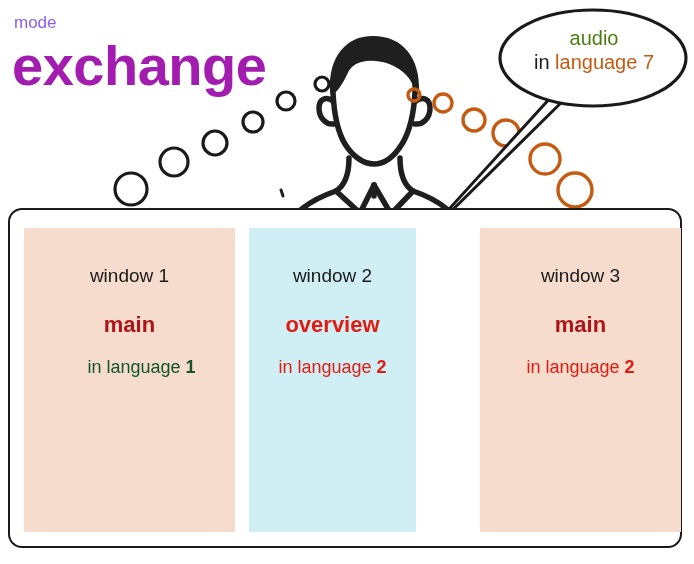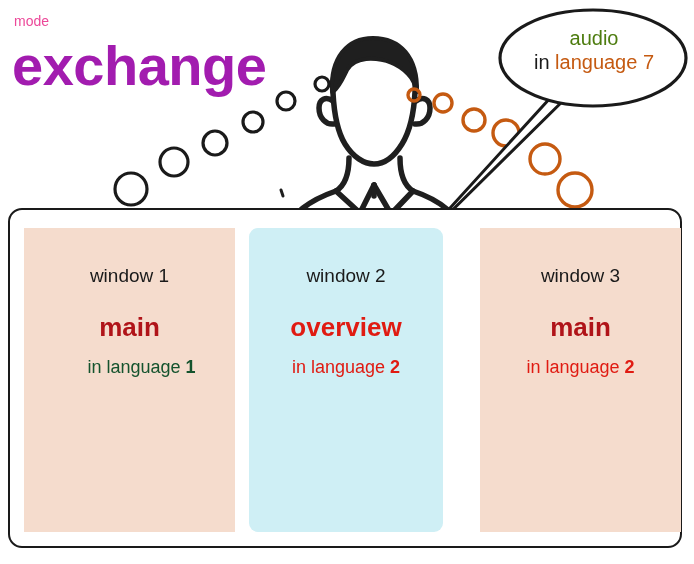--- a/index.html
+++ b/index.html
@@ -6,21 +6,21 @@
   body{
     width:694px;height:564px;position:relative;overflow:hidden;
     font-family:"Liberation Sans","DejaVu Sans",sans-serif;
     -webkit-font-smoothing:antialiased;
   }
   .stage{position:absolute;left:0;top:0;width:694px;height:564px;}
 
   
   #mode-label{
     position:absolute;left:14px;top:14px;
-    font-size:14px;color:#ec4899;line-height:1;
+    font-size:17px;color:#8b5cf6;line-height:1;
   }
   #mode-value{
     position:absolute;left:12px;top:38px;
     font-size:56px;font-weight:bold;color:#a21caf;
     line-height:1;letter-spacing:-0.5px;
   }
 
   
   #art{position:absolute;left:0;top:0;width:694px;height:564px;pointer-events:none;}
 
@@ -37,30 +37,30 @@
   #panel{
     position:absolute;left:8px;top:208px;width:674px;height:340px;
     border:2px solid #1a1a1a;border-radius:14px;background:#ffffff;
     box-sizing:border-box;
   }
   .col{
     position:absolute;top:18px;height:304px;
     box-sizing:border-box;text-align:center;padding-left:22px;
   }
   #col-1{left:14px;width:211px;background:#F5DCCD;}
-  #col-2{left:239px;width:194px;background:#CFEFF5;border-radius:9px;}
+  #col-2{left:239px;width:167px;background:#CFEFF5;}
   #col-3{left:458px;width:201px;background:#F5DCCD;margin-left:12px;}
 
   .col .title{
     position:absolute;left:0;right:0;top:38px;
     font-size:19px;color:#1a1a1a;line-height:1;
   }
   .col .kind{
     position:absolute;left:0;right:0;top:86px;
-    font-size:26px;font-weight:bold;line-height:1;
+    font-size:22px;font-weight:bold;line-height:1;
   }
   .col .lang{
     position:absolute;left:0;right:0;top:130px;
     font-size:18px;line-height:1;
   }
   .col .lang b{font-weight:bold;}
 
   #col-1 .kind{color:#B01419;}
   #col-1 .lang{color:#14532d;margin-left:24px;}
   #col-2 .kind{color:#E01B12;}

